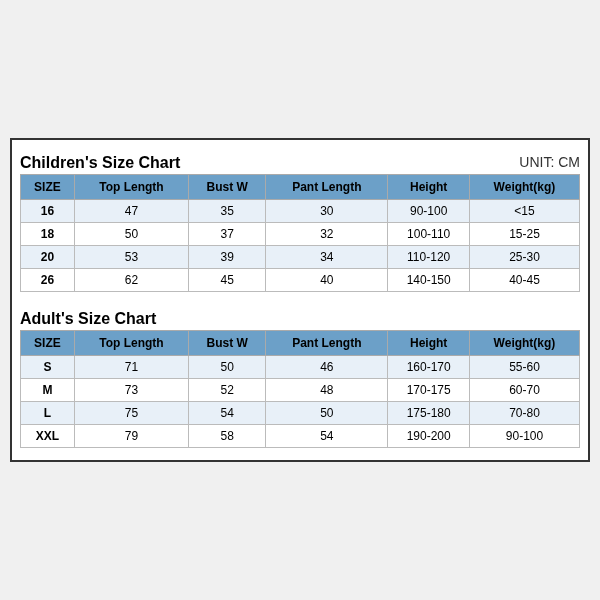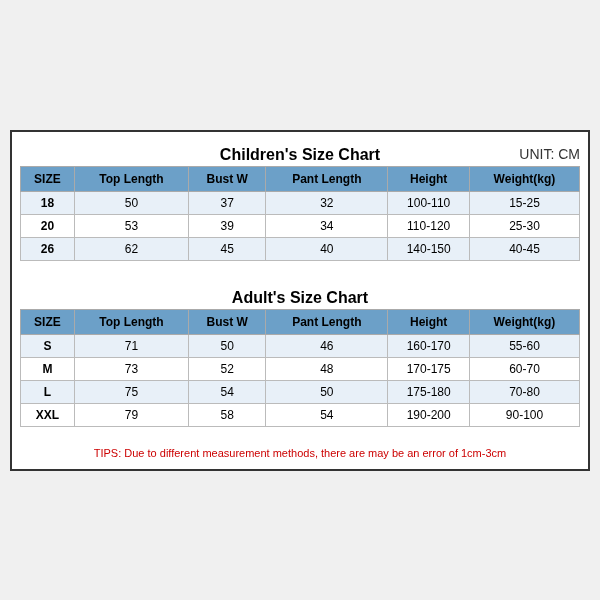--- a/index.html
+++ b/index.html
@@ -13,39 +13,39 @@
       min-height: 600px;
     }
     .chart-container {
       background: #fff;
       border: 2px solid #333;
       width: 580px;
       margin: 10px;
       padding: 8px;
     }
     .section-title {
-      text-align: center;
+      text-align: left;
       font-size: 16px;
       font-weight: bold;
       padding: 6px 0 2px 0;
       color: #000;
       position: relative;
     }
     .unit-label {
       position: absolute;
       right: 0;
       top: 6px;
       font-size: 14px;
       font-weight: normal;
       color: #333;
     }
     table {
       width: 100%;
       border-collapse: collapse;
-      margin-bottom: 14px;
+      margin-bottom: 4px;
     }
     thead tr {
       background: #6ca0c8;
       color: #000;
     }
     thead th {
       padding: 5px 3px;
       font-size: 12px;
       font-weight: bold;
       border: 1px solid #aaa;
@@ -92,20 +92,28 @@
       <tr>
         <th>SIZE</th>
         <th>Top Length</th>
         <th>Bust W</th>
         <th>Pant Length</th>
         <th>Height</th>
         <th>Weight(kg)</th>
       </tr>
     </thead>
     <tbody id="children-tbody">
+    <tr>
+          <td>16</td>
+          <td>47</td>
+          <td>35</td>
+          <td>30</td>
+          <td>90-100</td>
+          <td>&lt;15</td>
+        </tr>
         <tr>
           <td>18</td>
           <td>50</td>
           <td>37</td>
           <td>32</td>
           <td>100-110</td>
           <td>15-25</td>
         </tr>
         <tr>
           <td>20</td>
@@ -172,15 +180,14 @@
           <td>XXL</td>
           <td>79</td>
           <td>58</td>
           <td>54</td>
           <td>190-200</td>
           <td>90-100</td>
         </tr>
       </tbody>
   </table>
 
-  <div class="tips">TIPS: Due to different measurement methods, there are may be an error of 1cm-3cm</div>
 
 </div>
 
 </body></html>

